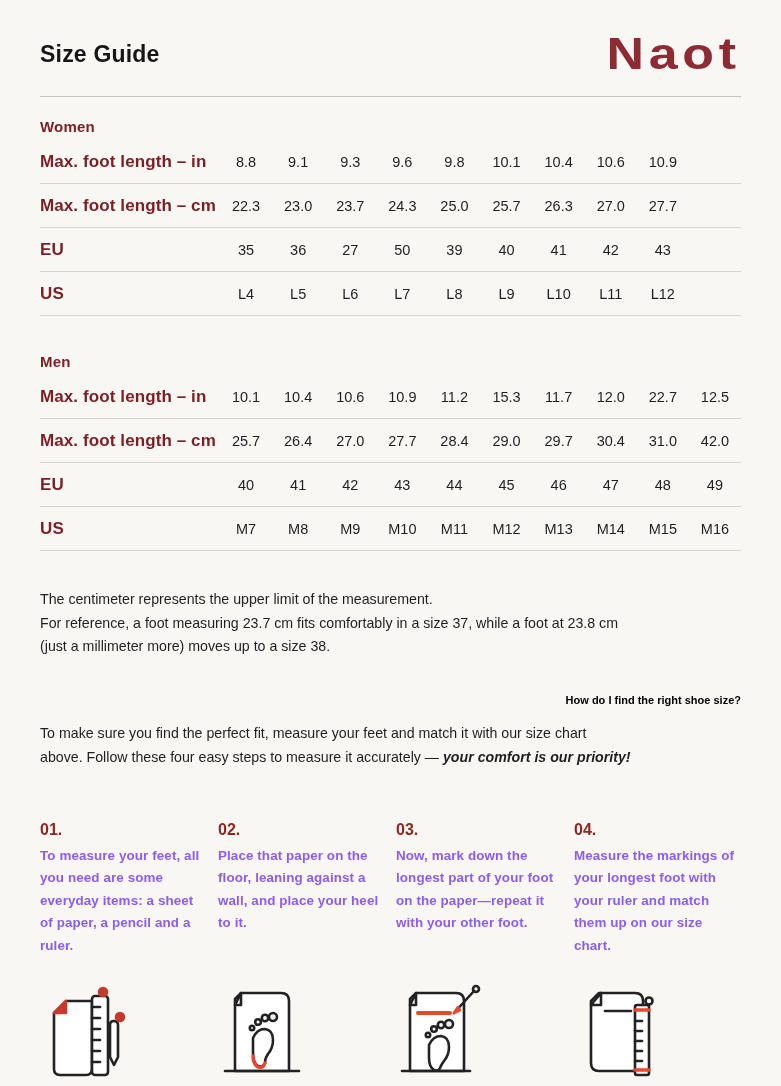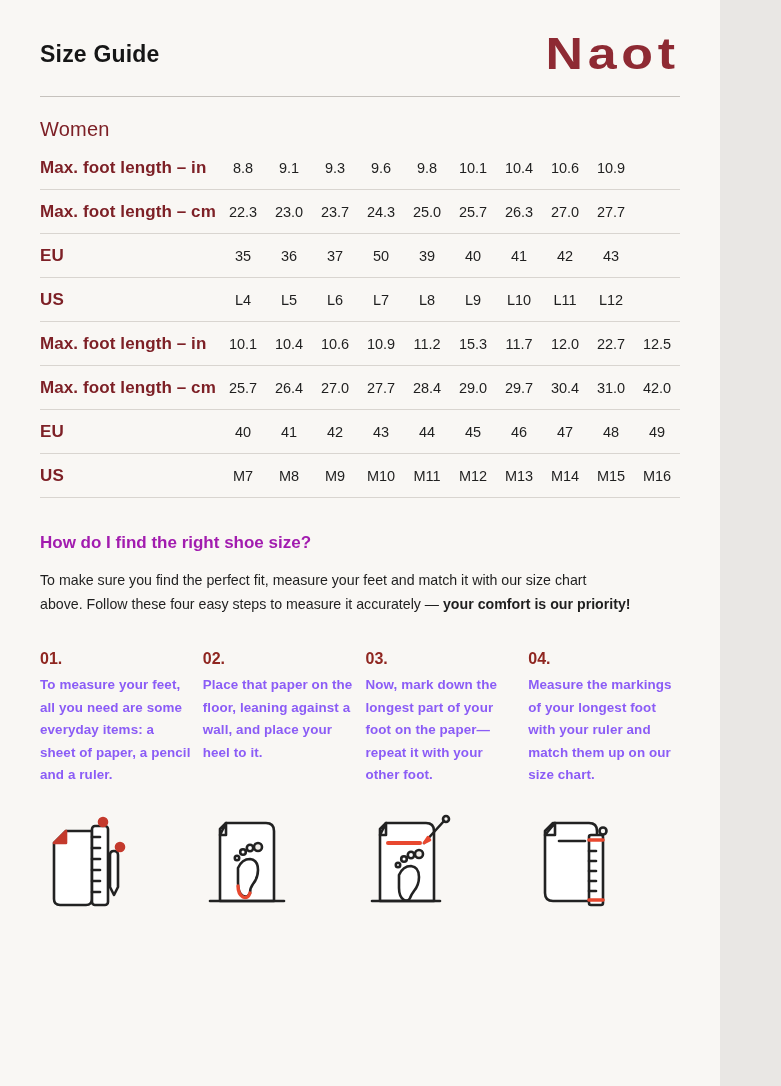--- a/index.html
+++ b/index.html
@@ -10,57 +10,57 @@
     --accent-dark:#c43a2d;
     --divider:#d9d5d0;
     --rule:#c6c2bd;
     --text:#1f1f1f;
     --ink:#222222;
   }
   *{margin:0;padding:0;box-sizing:border-box;}
   html,body{background:#e9e7e4;}
   body{font-family:"Liberation Sans","DejaVu Sans",sans-serif;}
   .page{
-    width:720px;height:1086px;
+    width:781px;height:1086px;
     background:var(--bg);
     padding:26px 40px 0 40px;
     position:relative;
     overflow:hidden;
   }
   
   .header{display:flex;justify-content:space-between;align-items:center;height:56px;}
   .page-title{font-size:23px;font-weight:600;color:#161616;letter-spacing:.2px;}
   .logo{
     font-size:44px;font-weight:800;color:var(--brand);
     letter-spacing:4px;line-height:1;
     transform:scaleX(1.18);transform-origin:right center;
   }
   .header-rule{border:none;border-top:1.5px solid var(--rule);margin-top:14px;}
 
   
-  .section-title{font-size:20px;font-weight:400;color:var(--heading);margin:21px 0 5px 0;letter-spacing:.2px;}
+  .section-title{font-size:15px;font-weight:700;color:var(--heading);margin:21px 0 5px 0;letter-spacing:.2px;}
   .section-title.men{margin-top:37px;}
   .size-row{
     display:grid;grid-template-columns:180px repeat(10,1fr);
     align-items:center;height:44px;border-bottom:1px solid var(--divider);
   }
   .row-label{font-size:17px;font-weight:600;color:var(--heading);letter-spacing:.1px;}
   .row-cells{display:contents;}
   .row-cells .size-cell{display:block;text-align:center;font-size:14.5px;color:var(--text);font-weight:500;}
 
   
   .note{margin-top:37px;font-size:14.2px;color:var(--text);line-height:23.5px;}
 
   
-  .howto-heading{margin-top:35px;font-size:17px;font-weight:700;color:#a21caf;}
+  .howto-heading{margin-top:35px;font-size:11px;font-weight:700;color:#000000;text-align:right;}
   .howto-intro{margin-top:15px;font-size:14.2px;color:var(--text);line-height:24px;}
-  .howto-intro strong{font-weight:700;}
-
-  
-  .steps{display:grid;grid-template-columns:repeat(4,1fr);column-gap:11px;margin-top:34px;}
+  .howto-intro strong{font-weight:700;font-style:italic;}
+
+  
+  .steps{display:grid;grid-template-columns:repeat(4,1fr);column-gap:11px;margin-top:52px;}
   .step-number{font-size:16px;font-weight:700;color:#8f2620;}
   .step-text{margin-top:6px;font-size:13.4px;font-weight:700;color:#8b5cf6;line-height:22.5px;letter-spacing:.1px;}
 
   
   .icons{display:grid;grid-template-columns:repeat(4,1fr);column-gap:15px;margin-top:26px;}
   .icon-box{width:110px;height:100px;}
   .icon-box svg{width:100%;height:100%;display:block;}
 </style>
 </head>
 <body>
@@ -78,47 +78,53 @@
     <div class="size-row">
       <div class="row-label">Max. foot length – in</div>
       <div class="row-cells"><span class="size-cell">8.8</span><span class="size-cell">9.1</span><span class="size-cell">9.3</span><span class="size-cell">9.6</span><span class="size-cell">9.8</span><span class="size-cell">10.1</span><span class="size-cell">10.4</span><span class="size-cell">10.6</span><span class="size-cell">10.9</span></div>
     </div>
     <div class="size-row">
       <div class="row-label">Max. foot length – cm</div>
       <div class="row-cells"><span class="size-cell">22.3</span><span class="size-cell">23.0</span><span class="size-cell">23.7</span><span class="size-cell">24.3</span><span class="size-cell">25.0</span><span class="size-cell">25.7</span><span class="size-cell">26.3</span><span class="size-cell">27.0</span><span class="size-cell">27.7</span></div>
     </div>
     <div class="size-row">
       <div class="row-label">EU</div>
-      <div class="row-cells"><span class="size-cell">35</span><span class="size-cell">36</span><span class="size-cell">37</span><span class="size-cell">50</span><span class="size-cell">39</span><span class="size-cell">40</span><span class="size-cell">41</span><span class="size-cell">42</span><span class="size-cell">43</span></div>
+      <div class="row-cells"><span class="size-cell">35</span><span class="size-cell">36</span><span class="size-cell">27</span><span class="size-cell">50</span><span class="size-cell">39</span><span class="size-cell">40</span><span class="size-cell">41</span><span class="size-cell">42</span><span class="size-cell">43</span></div>
     </div>
     <div class="size-row">
       <div class="row-label">US</div>
       <div class="row-cells"><span class="size-cell">L4</span><span class="size-cell">L5</span><span class="size-cell">L6</span><span class="size-cell">L7</span><span class="size-cell">L8</span><span class="size-cell">L9</span><span class="size-cell">L10</span><span class="size-cell">L11</span><span class="size-cell">L12</span></div>
     </div>
   </div>
 
+  <div class="section-title men">Men</div>
   <div>
     <div class="size-row">
       <div class="row-label">Max. foot length – in</div>
       <div class="row-cells"><span class="size-cell">10.1</span><span class="size-cell">10.4</span><span class="size-cell">10.6</span><span class="size-cell">10.9</span><span class="size-cell">11.2</span><span class="size-cell">15.3</span><span class="size-cell">11.7</span><span class="size-cell">12.0</span><span class="size-cell">22.7</span><span class="size-cell">12.5</span></div>
     </div>
     <div class="size-row">
       <div class="row-label">Max. foot length – cm</div>
       <div class="row-cells"><span class="size-cell">25.7</span><span class="size-cell">26.4</span><span class="size-cell">27.0</span><span class="size-cell">27.7</span><span class="size-cell">28.4</span><span class="size-cell">29.0</span><span class="size-cell">29.7</span><span class="size-cell">30.4</span><span class="size-cell">31.0</span><span class="size-cell">42.0</span></div>
     </div>
     <div class="size-row">
       <div class="row-label">EU</div>
       <div class="row-cells"><span class="size-cell">40</span><span class="size-cell">41</span><span class="size-cell">42</span><span class="size-cell">43</span><span class="size-cell">44</span><span class="size-cell">45</span><span class="size-cell">46</span><span class="size-cell">47</span><span class="size-cell">48</span><span class="size-cell">49</span></div>
     </div>
     <div class="size-row">
       <div class="row-label">US</div>
       <div class="row-cells"><span class="size-cell">M7</span><span class="size-cell">M8</span><span class="size-cell">M9</span><span class="size-cell">M10</span><span class="size-cell">M11</span><span class="size-cell">M12</span><span class="size-cell">M13</span><span class="size-cell">M14</span><span class="size-cell">M15</span><span class="size-cell">M16</span></div>
     </div>
   </div>
 
+  <div class="note">
+    <div>The centimeter represents the upper limit of the measurement.</div>
+    <div>For reference, a foot measuring 23.7 cm fits comfortably in a size 37, while a foot at 23.8 cm</div>
+    <div>(just a millimeter more) moves up to a size 38.</div>
+  </div>
 
   <div class="howto-heading">How do I find the right shoe size?</div>
   <p class="howto-intro"><span>To make sure you find the perfect fit, measure your feet and match it with our size chart</span><br><span>above. Follow these four easy steps to measure it accurately — </span><strong>your comfort is our priority!</strong></p>
 
   <div class="steps">
     <div class="step">
       <div class="step-number">01.</div>
       <div class="step-text">To measure your feet, all you need are some everyday items: a sheet of paper, a pencil and a ruler.</div>
     </div>
     <div class="step">

